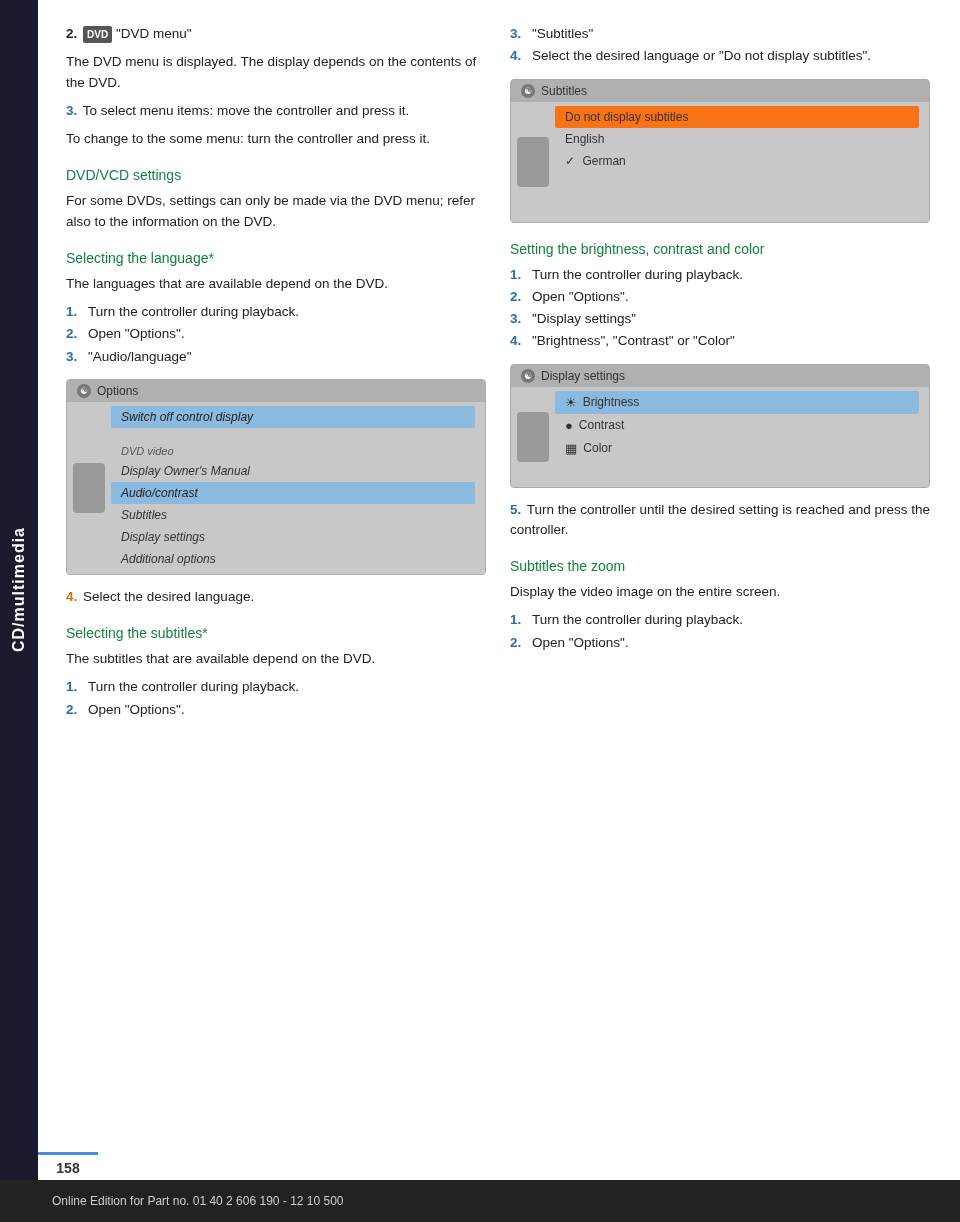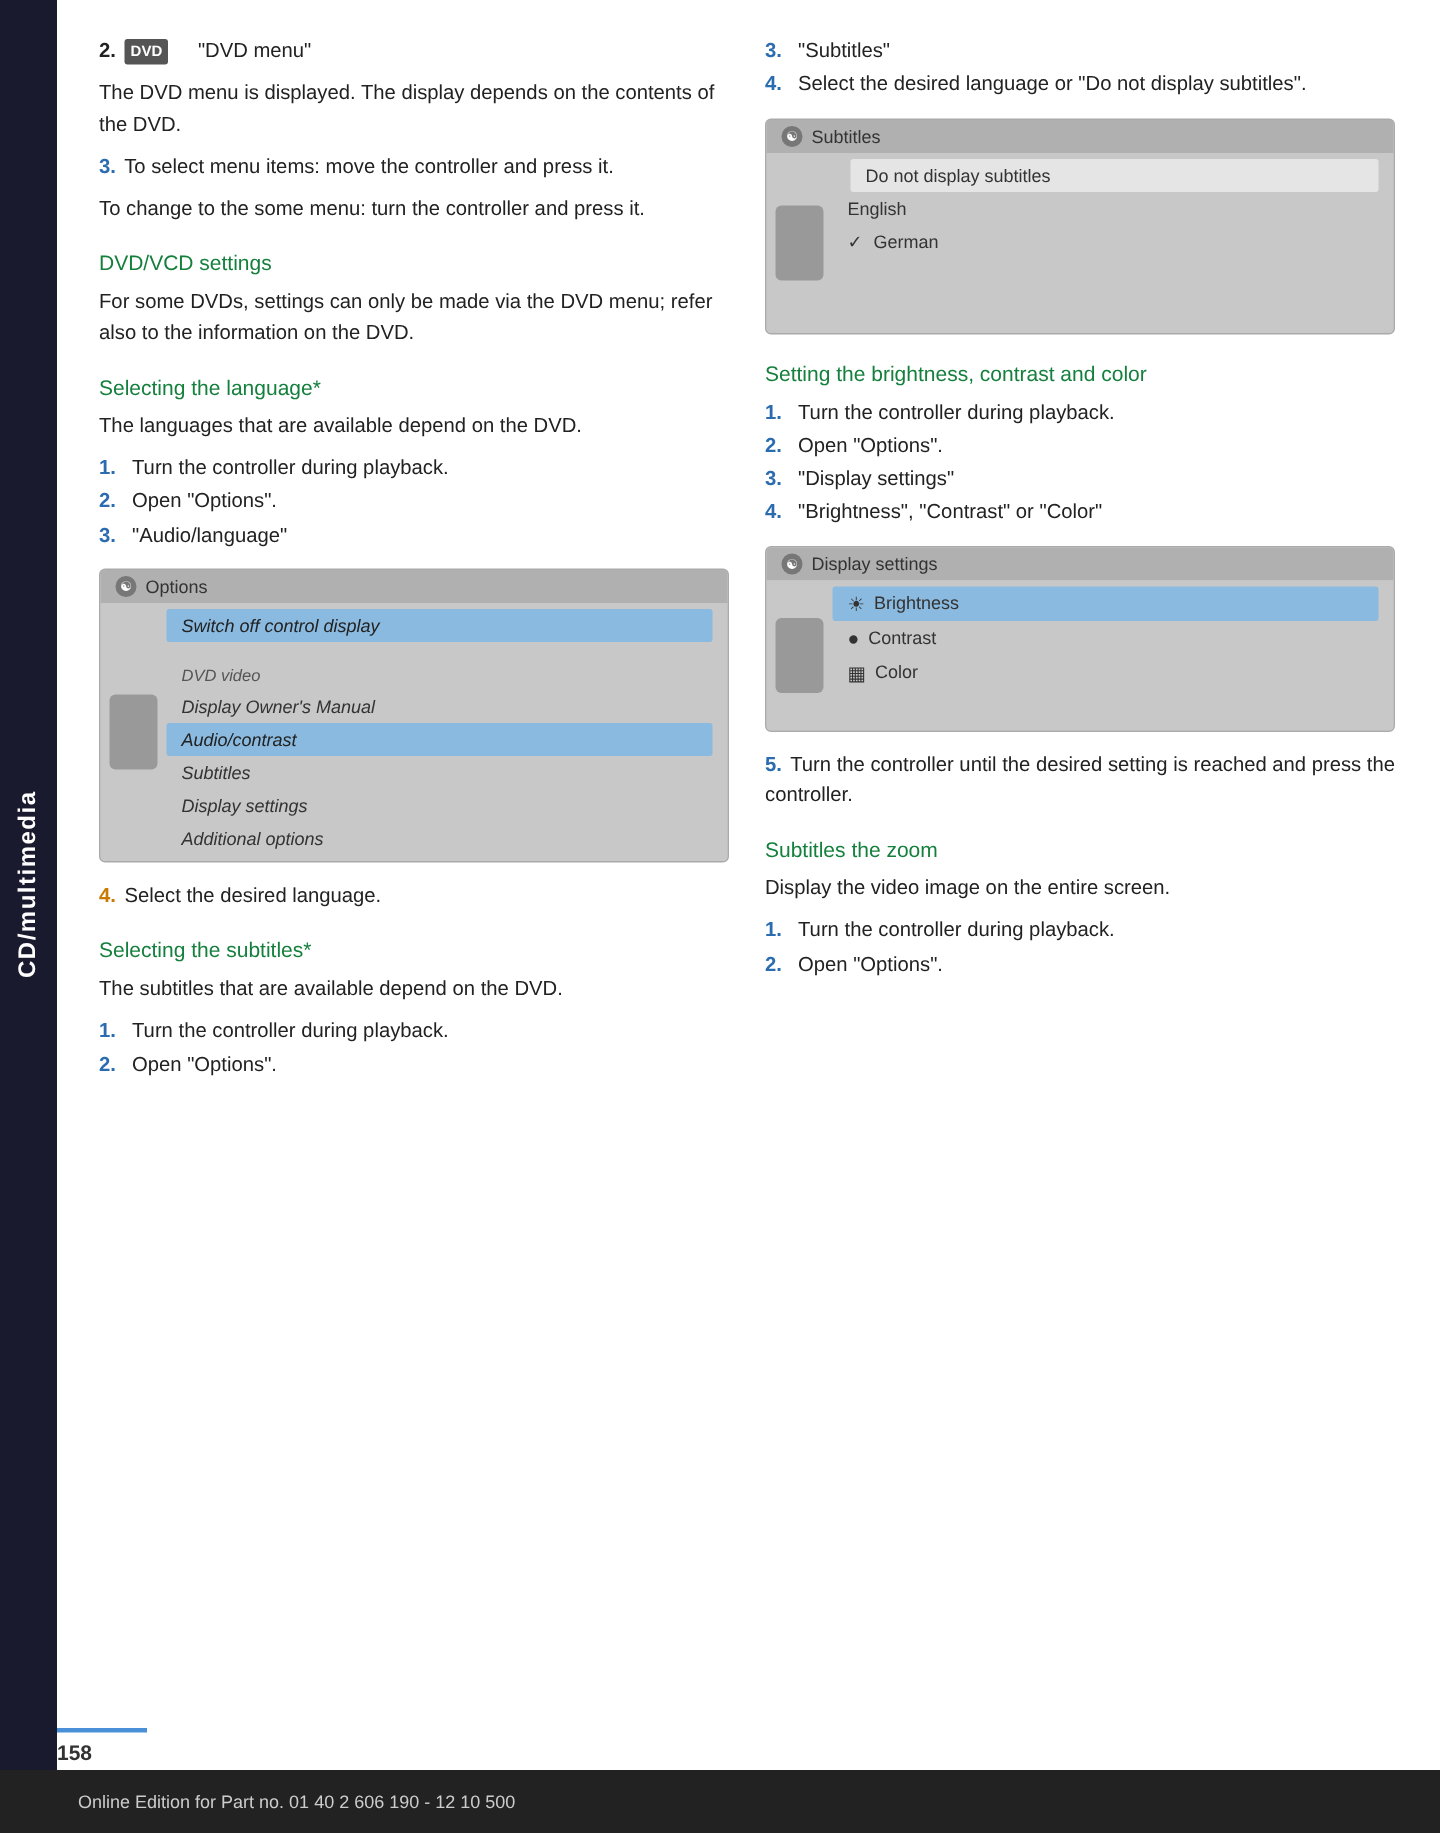--- a/index.html
+++ b/index.html
@@ -87,21 +87,21 @@
 
     
     .dvd-icon {
       display: inline-block;
       background: #555;
       color: #fff;
       font-size: 10px;
       font-weight: bold;
       padding: 1px 4px;
       border-radius: 2px;
-      margin-right: 16px;
+      margin-right: 0;
       vertical-align: middle;
     }
 
     
     .ui-screenshot {
       border: 1px solid #aaa;
       border-radius: 4px;
       background: #d0d0d0;
       margin: 12px 0;
       overflow: hidden;
@@ -164,23 +164,22 @@
       margin-top: 14px;
     }
 
     
     .ui-subtitles-item {
       padding: 4px 10px;
       font-size: 12px;
       color: #333;
     }
     .ui-subtitles-item.highlighted {
-      background: #e5e5e5;
+      background: #f97316;
       border-radius: 2px;
-      margin-left: 12px;
     }
     .ui-subtitles-item .checkmark {
       margin-right: 4px;
       color: #333;
     }
 
     
     .ui-display-item {
       display: flex;
       align-items: center;
@@ -233,20 +232,21 @@
     .page-number-box {
       position: absolute;
       bottom: 42px;
       left: 38px;
       width: 60px;
       height: 28px;
       background: #fff;
       border-top: 3px solid #4a90d9;
       display: flex;
       align-items: center;
+      justify-content: center;
       font-size: 14px;
       font-weight: bold;
       color: #333;
     }
 
     .inline-num {
       font-weight: bold;
       margin-right: 2px;
     }
     .inline-num.blue { color: #2b6cb0; }

